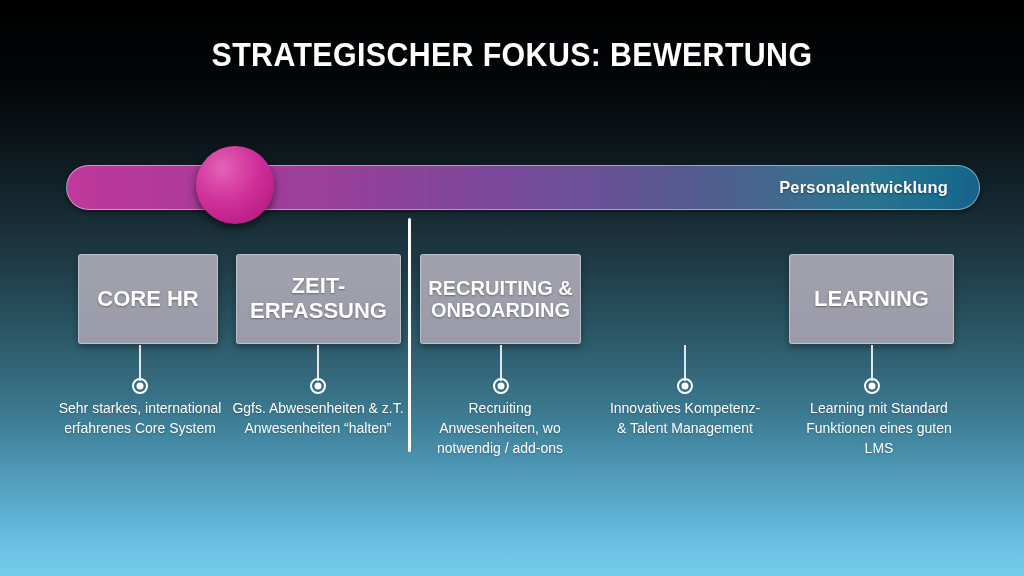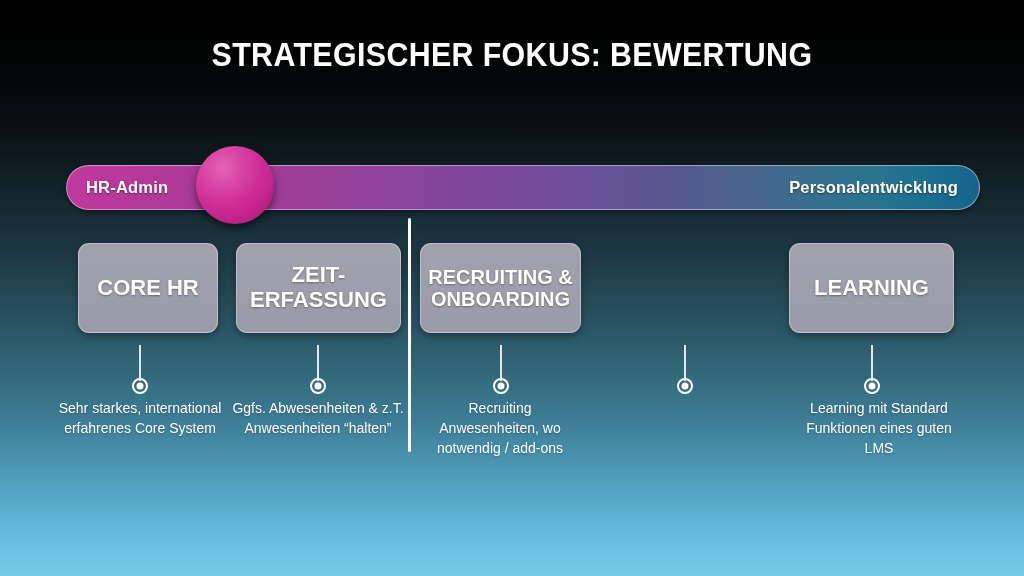--- a/index.html
+++ b/index.html
@@ -79,21 +79,21 @@
     height: 45px;
     line-height: 45px;
     color: #ffffff;
     font-size: 16.5px;
     font-weight: bold;
     letter-spacing: 0.2px;
     text-shadow: 0 1px 2px rgba(0,0,0,0.45);
     white-space: nowrap;
   }
   .spectrum-label.left  { left: 20px; }
-  .spectrum-label.right { right: 22px; }
+  .spectrum-label.right { right: 32px; }
 
   
   .knob {
     position: absolute;
     left: 196px;
     top: 146px;
     width: 78px;
     height: 78px;
     border-radius: 50%;
     background:
@@ -114,23 +114,23 @@
     top: 218px;
     width: 3px;
     height: 234px;
     background: #ffffff;
     border-radius: 2px;
   }
 
   
   .cat {
     position: absolute;
-    top: 243px;
+    top: 254px;
     height: 90px;
-    border-radius: 11px;
+    border-radius: 3px;
     background: linear-gradient(to bottom, #a2a1ae 0%, #9b9aa8 100%);
     border: 1px solid rgba(255,255,255,0.35);
     box-sizing: border-box;
     box-shadow: 0 3px 7px rgba(0,0,0,0.35);
     display: flex;
     align-items: center;
     justify-content: center;
   }
   .cat-label {
     color: #ffffff;
@@ -198,21 +198,20 @@
 </style>
 </head>
 <body>
 
 <div id="slide">
 
   <div class="title">STRATEGISCHER FOKUS: BEWERTUNG</div>
 
   <div class="spectrum-wrap">
     <div class="spectrum-bar"></div>
-    <div class="spectrum-label left">HR-Admin</div>
     <div class="spectrum-label right">Personalentwicklung</div>
   </div>
 
   <div class="knob"></div>
 
   <div class="divider"></div>
 
   <div class="cat c0">
     <span class="cat-label">CORE HR</span>
   </div>
@@ -229,20 +228,21 @@
 
   <div class="cat c2">
     <span class="cat-label">RECRUITING &amp; ONBOARDING</span>
   </div>
   <div class="stem" style="left:500px;"></div>
   <div class="dot" style="left:493px;"></div>
   <div class="caption cap2">Recruiting Anwesenheiten, wo notwendig / add-ons</div>
 
   <div class="stem" style="left:684px;"></div>
   <div class="dot" style="left:677px;"></div>
+  <div class="caption cap3">Innovatives Kompetenz- &amp; Talent Management</div>
 
   <div class="cat c4">
     <span class="cat-label">LEARNING</span>
   </div>
   <div class="stem" style="left:871px;"></div>
   <div class="dot" style="left:864px;"></div>
   <div class="caption cap4">Learning mit Standard Funktionen eines guten LMS</div>
 
 </div>
 

